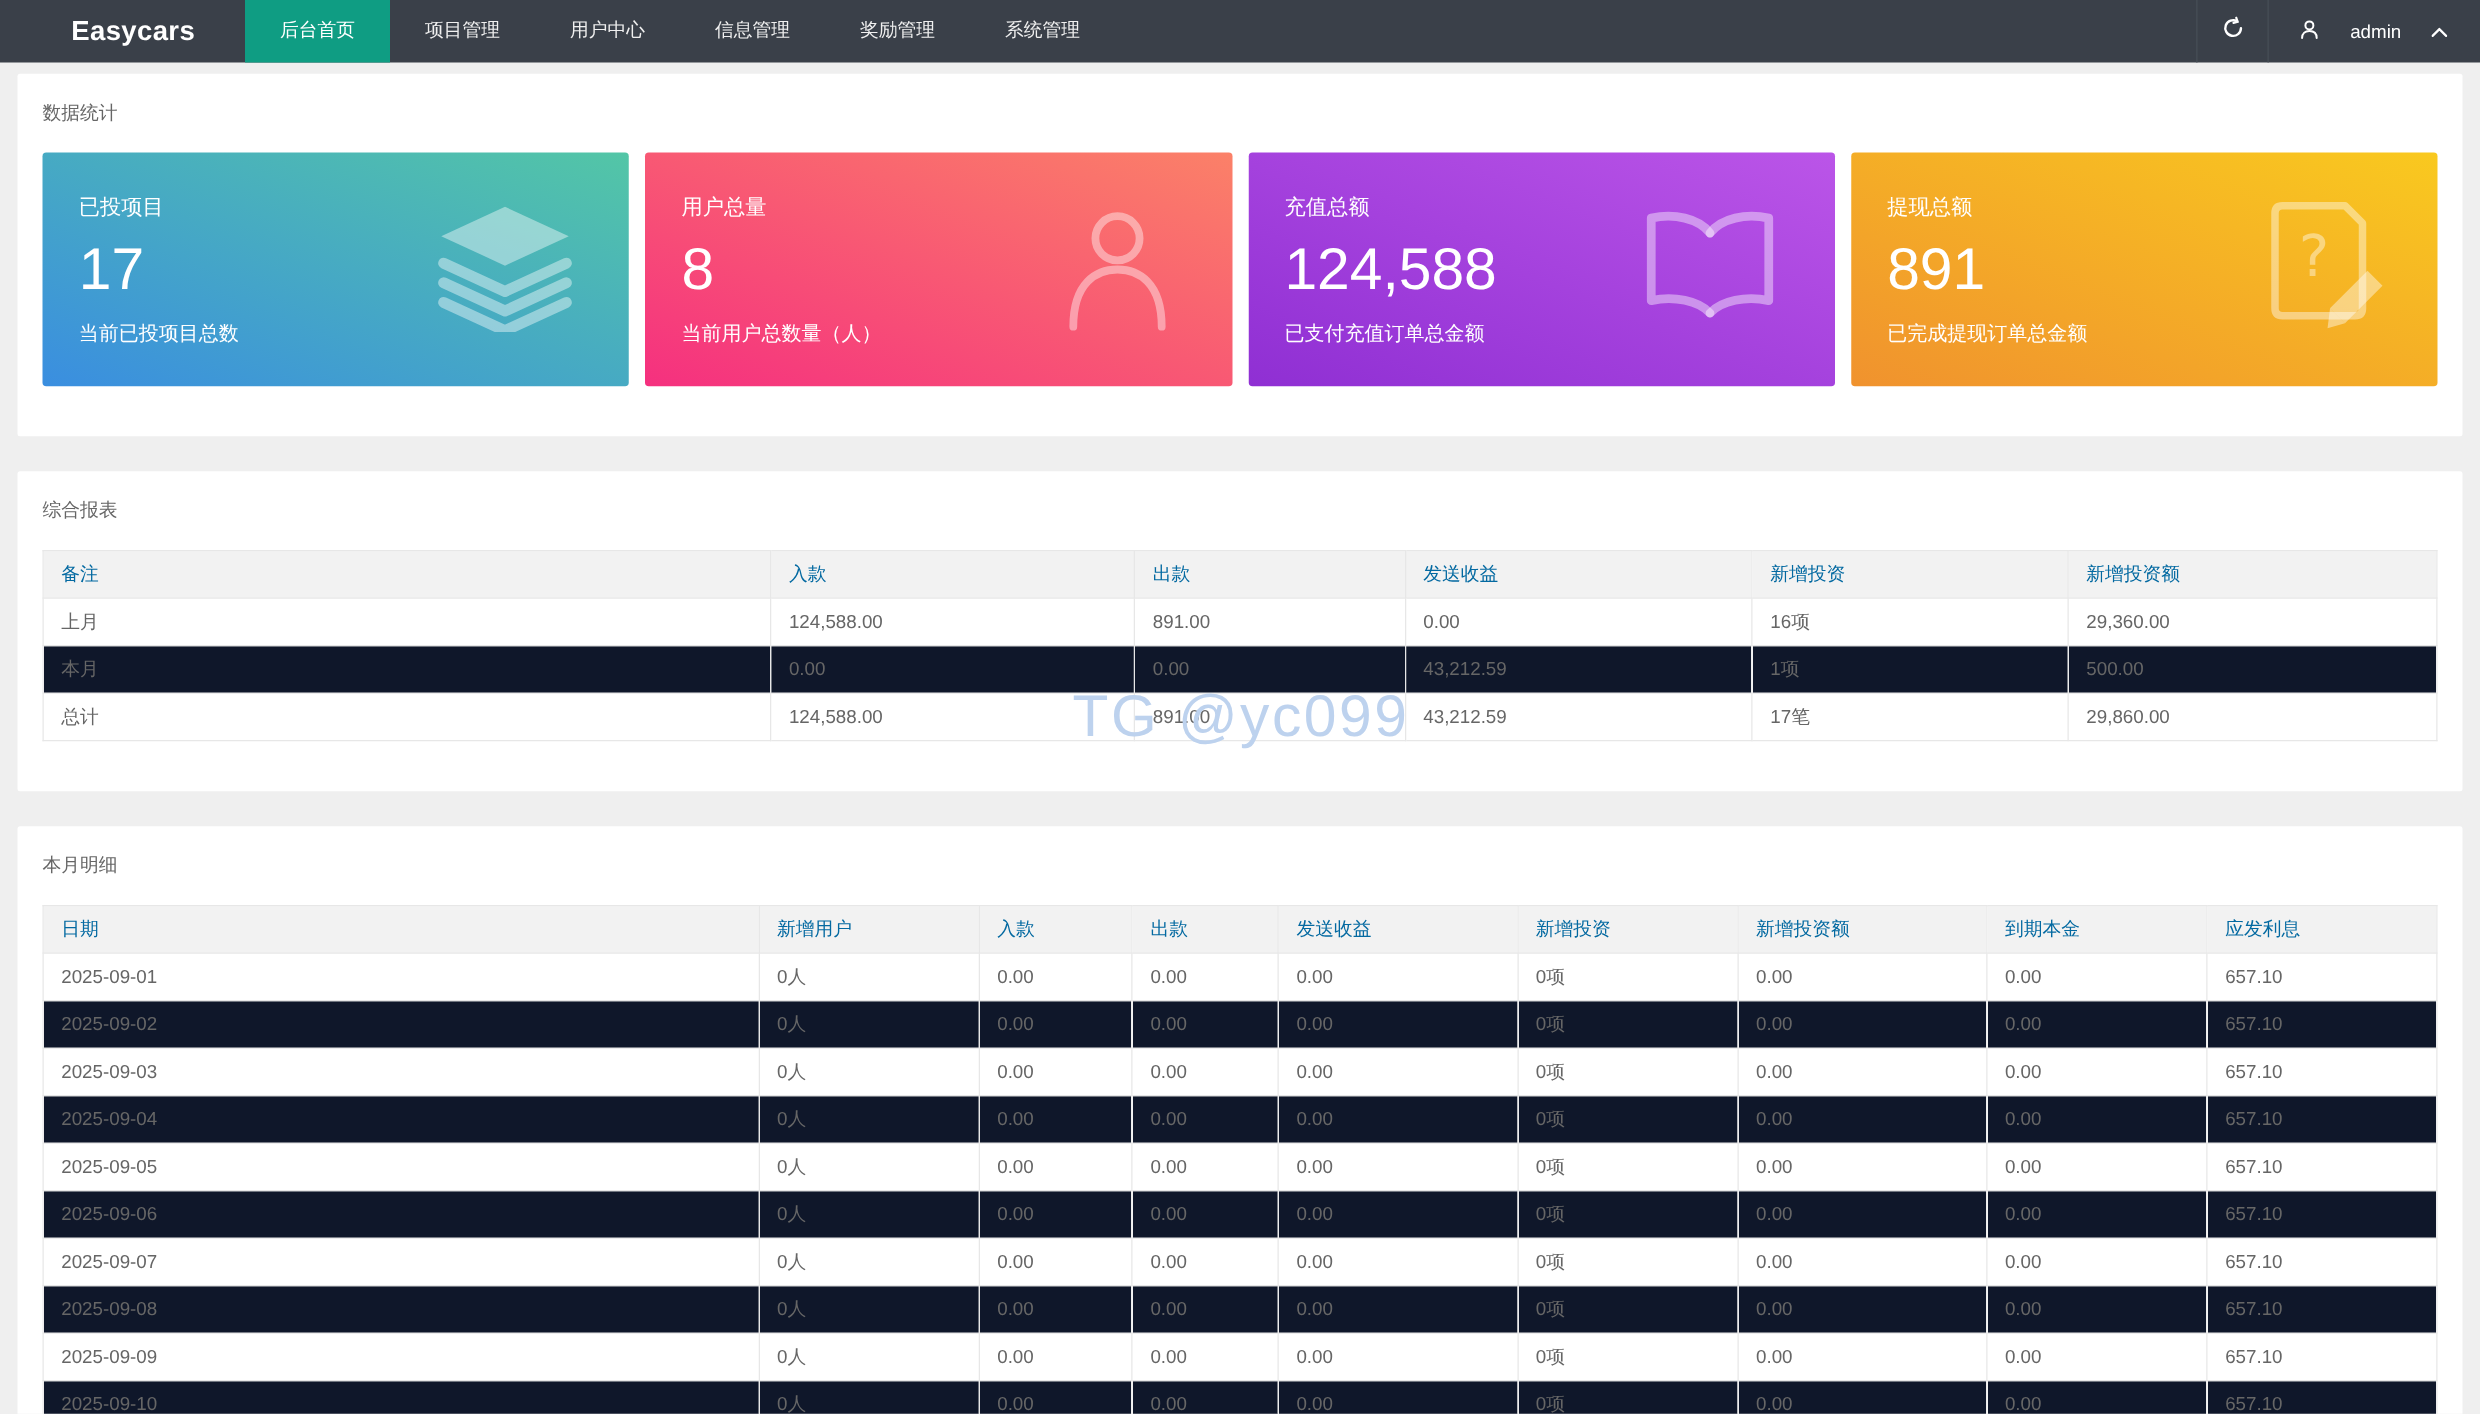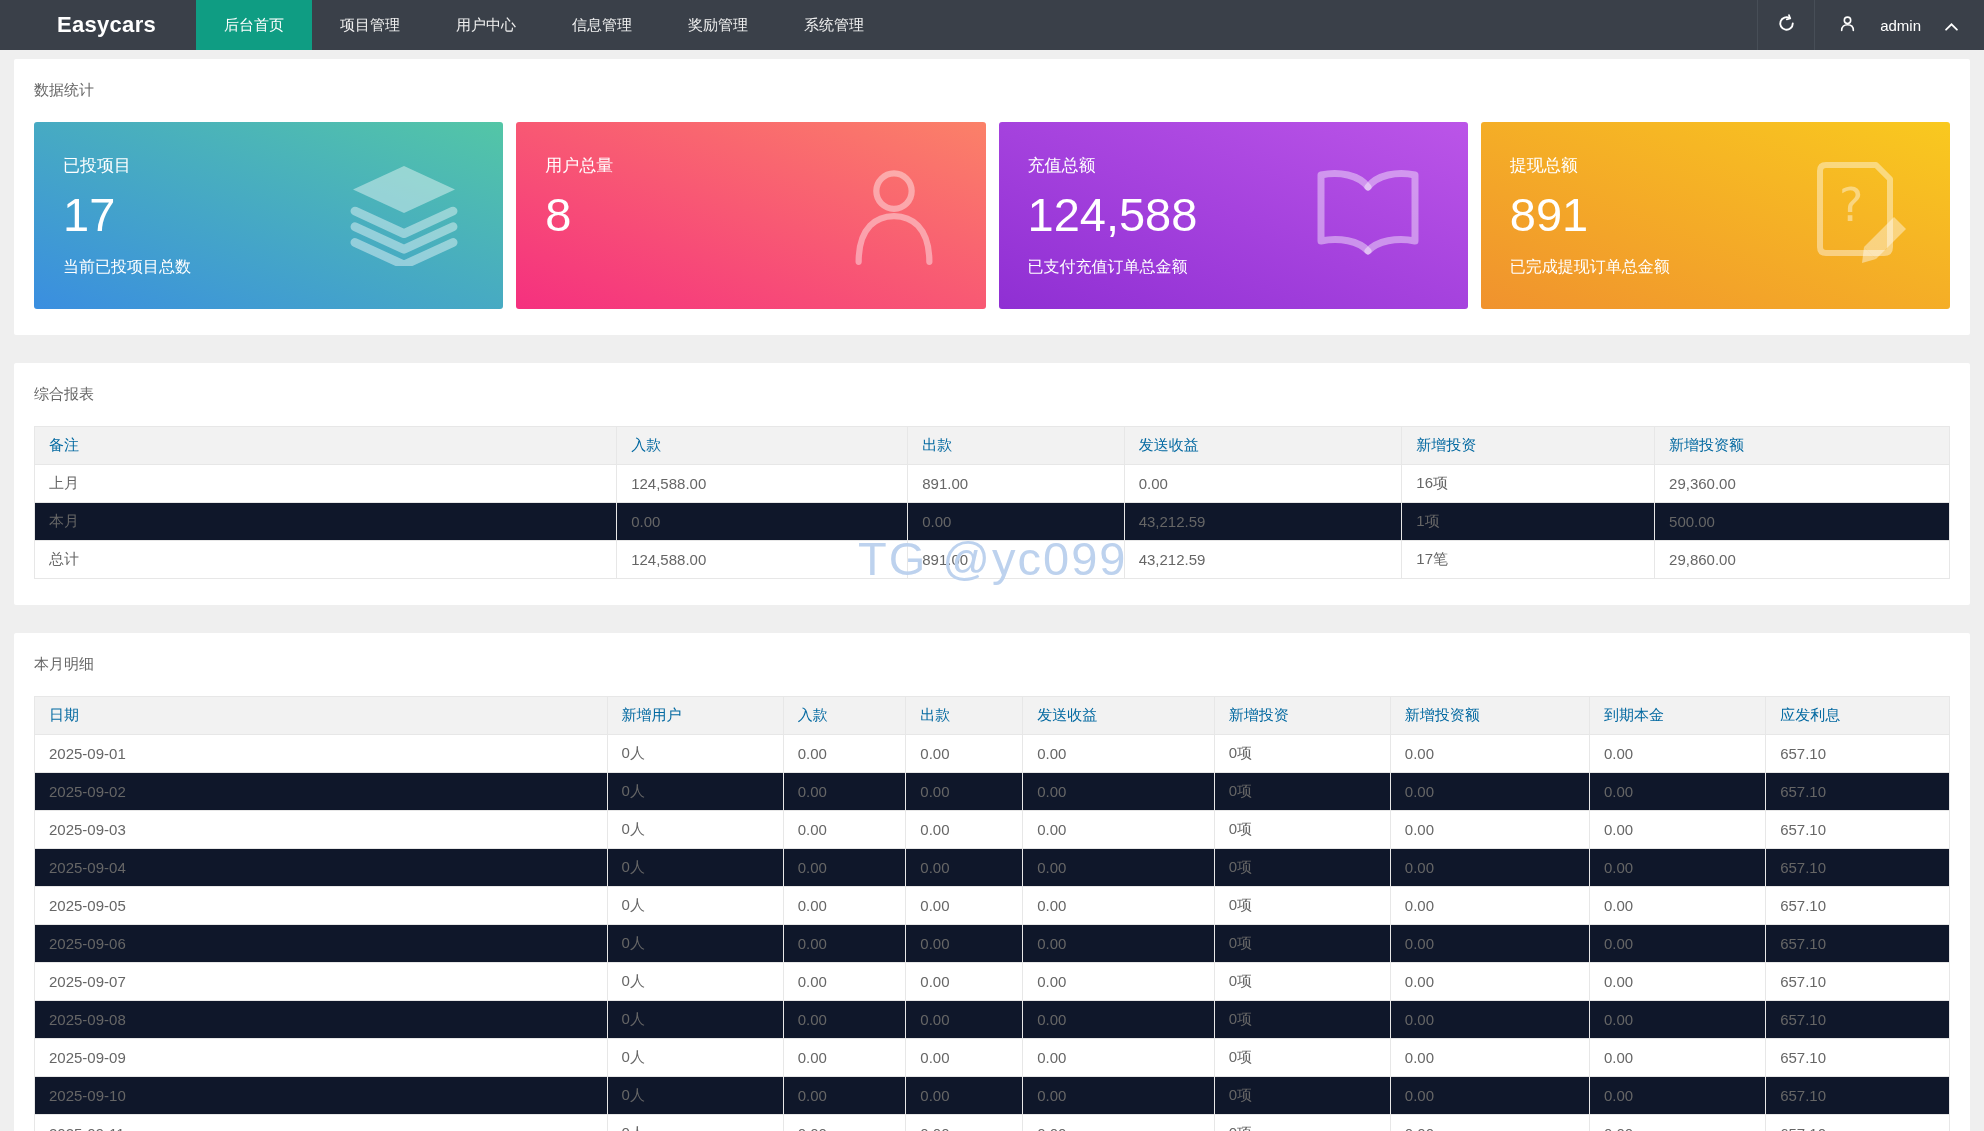--- a/index.html
+++ b/index.html
@@ -16,21 +16,21 @@
            font-size:22px; font-weight:bold; letter-spacing:.3px; }
   .menu { display:flex; }
   .menu-item { padding:0 28px; line-height:50px; font-size:15px; color:#f0f0f0; cursor:pointer; white-space:nowrap; }
   .menu-item.active { background:#0f9d83; color:#fff; }
   .nav-right { margin-left:auto; display:flex; align-items:stretch; }
   .nav-refresh { width:58px; display:flex; align-items:center; justify-content:center;
                  border-left:1px solid #474e57; border-right:1px solid #474e57; cursor:pointer; }
   .nav-user { display:flex; align-items:center; gap:24px; padding:0 26px 0 24px; font-size:15px; cursor:pointer; }
   
   main { padding:9px 14px 0; }
-  .panel { background:#fff; border-radius:2px; padding:22px 20px 26px; margin-bottom:28px; position:relative; }
+  .panel { background:#fff; border-radius:2px; padding:22px 20px 40px; margin-bottom:28px; position:relative; }
   .section-title { font-size:15px; color:#666; margin-bottom:22px; }
   
   .cards { display:flex; gap:13px; }
   .card { flex:1; height:187px; border-radius:3px; position:relative; color:#fff;
           padding:32px 0 0 29px; overflow:hidden; }
   .card-title { font-size:17px; margin-bottom:12px; }
   .card-value { font-size:47px; font-weight:400; line-height:1.1; margin-bottom:16px; }
   .card-sub { font-size:16px; }
   .card-icon { position:absolute; right:40px; top:50%; transform:translateY(-50%);
                color:rgba(255,255,255,0.42); }
@@ -104,20 +104,21 @@
             <path d="M10,50 L60,73 L110,50" stroke-width="9" stroke-linecap="round" stroke-linejoin="round"></path>
             <path d="M10,66 L60,89 L110,66" stroke-width="9" stroke-linecap="round" stroke-linejoin="round"></path>
             <path d="M10,82 L60,105 L110,82" stroke-width="9" stroke-linecap="round" stroke-linejoin="round"></path>
           </svg>
         </span>
       </div>
 
       <div class="card card-users">
         <div class="card-title">用户总量</div>
         <div class="card-value">8</div>
+        <div class="card-sub">当前用户总数量（人）</div>
         <span class="card-icon">
           <svg width="104" height="104" viewBox="0 0 100 100" fill="none" stroke="currentColor" stroke-width="6" stroke-linecap="round">
             <circle cx="50" cy="28" r="17"></circle>
             <path d="M16,96 C16,62 34,52 50,52 C66,52 84,62 84,96"></path>
           </svg>
         </span>
       </div>
 
       <div class="card card-recharge">
         <div class="card-title">充值总额</div>

